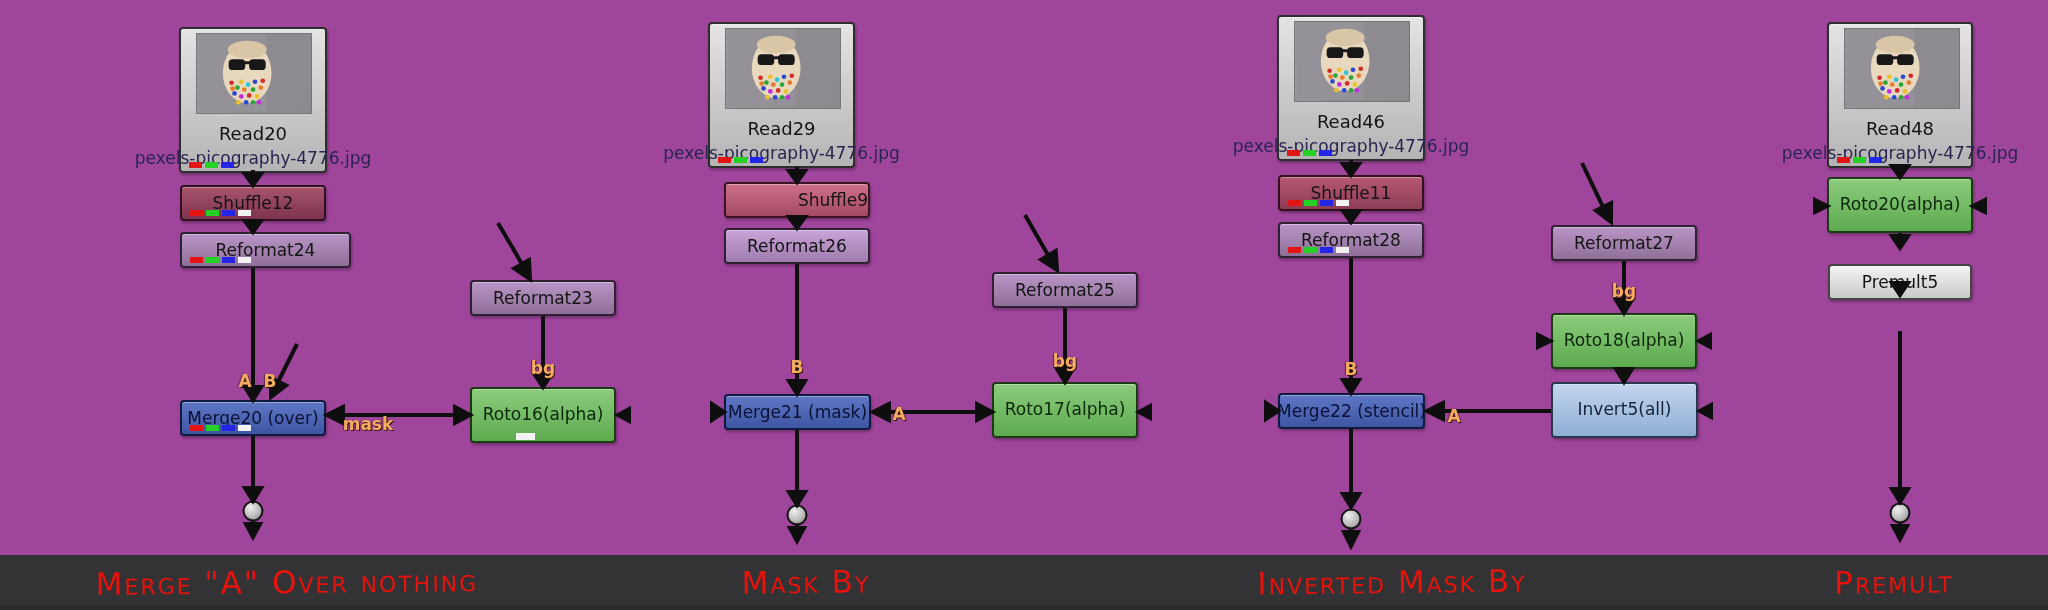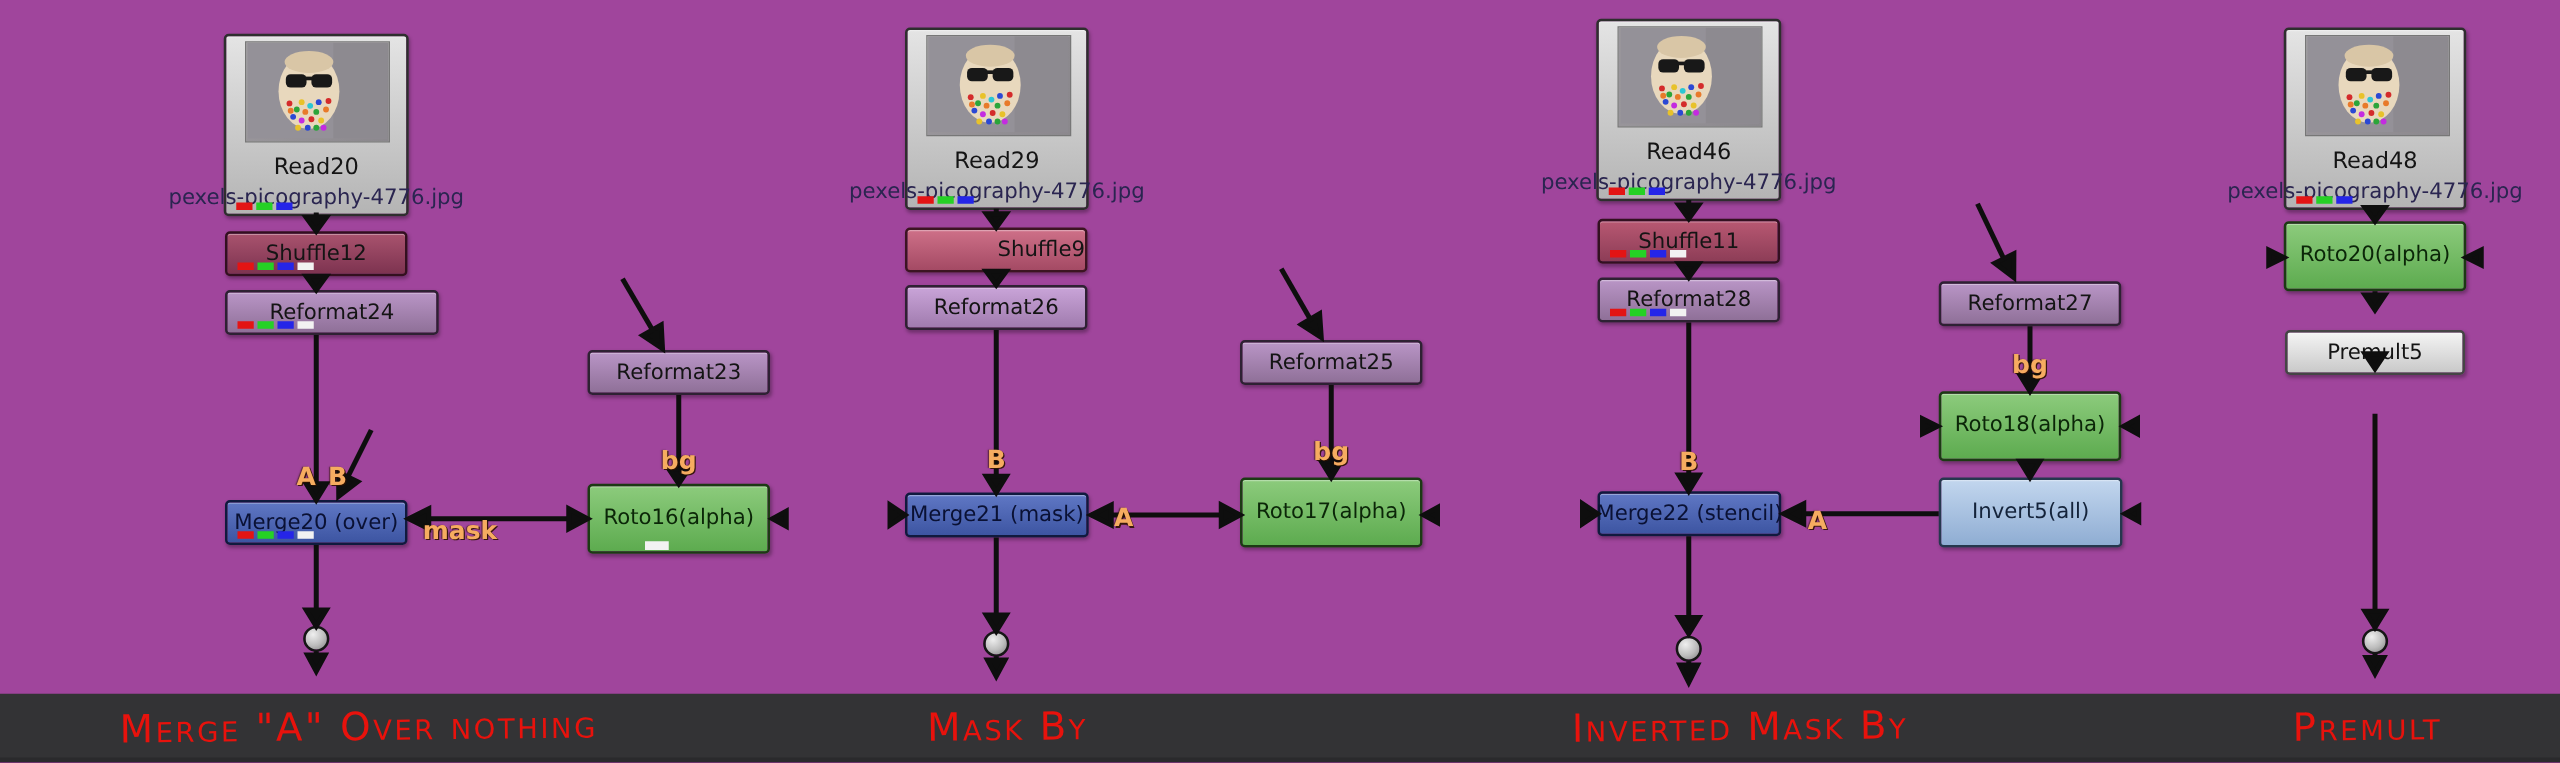--- a/index.html
+++ b/index.html
@@ -50,21 +50,21 @@
     position:absolute; width:21px; height:21px; border-radius:50%;
     background:radial-gradient(circle at 35% 30%, #efefef, #bcbcbc 55%, #808080);
     border:2px solid #161616; box-sizing:border-box;
     transform:translate(-50%,-50%); z-index:3;
   }
   
   svg.wires{ position:absolute; left:0; top:0; z-index:5; pointer-events:none; }
   
   .plabel{
     position:absolute; transform:translate(-50%,-50%); z-index:6;
-    color:#f6ac60; font-size:20px; font-weight:bold;
+    color:#f6ac60; font-size:17px; font-weight:bold;
     text-shadow:1px 1px 0 rgba(46,18,0,.9), -1px 0 1px rgba(46,18,0,.6);
     pointer-events:none;
   }
   
   .bottom-bar{
     position:absolute; left:0; bottom:0; width:100%; height:55px;
     background:#333335; border-bottom:4px solid #2a2a2c; box-sizing:border-box; z-index:7;
   }
   .caption{
     position:absolute; transform:translate(-50%,-50%) rotate(-0.6deg);
@@ -153,21 +153,21 @@
   <div class="node reformat" style="left:470px;top:280px;width:146px;height:36px">
     <span>Reformat23</span>
   </div>
   <div class="node roto" style="left:470px;top:387px;width:146px;height:56px">
     <span>Roto16</span>
     <span>(alpha)</span>
     <span class="alpha-bar"></span>
   </div>
   <div class="dot" style="left:253px;top:511px"></div>
 
-  <div class="node read" style="left:724px;top:22px;width:147px;height:146px">
+  <div class="node read" style="left:708px;top:22px;width:147px;height:146px">
     <div class="thumb"><svg width="112" height="77" viewBox="0 0 114 79">
           <use href="#face"></use>
         </svg></div>
     <div class="nlabel">Read29</div>
     <div class="fname">pexels-picography-4776.jpg</div>
     <span class="bars">
         <span class="cb r"></span>
         <span class="cb g"></span>
         <span class="cb b"></span>
       </span>

